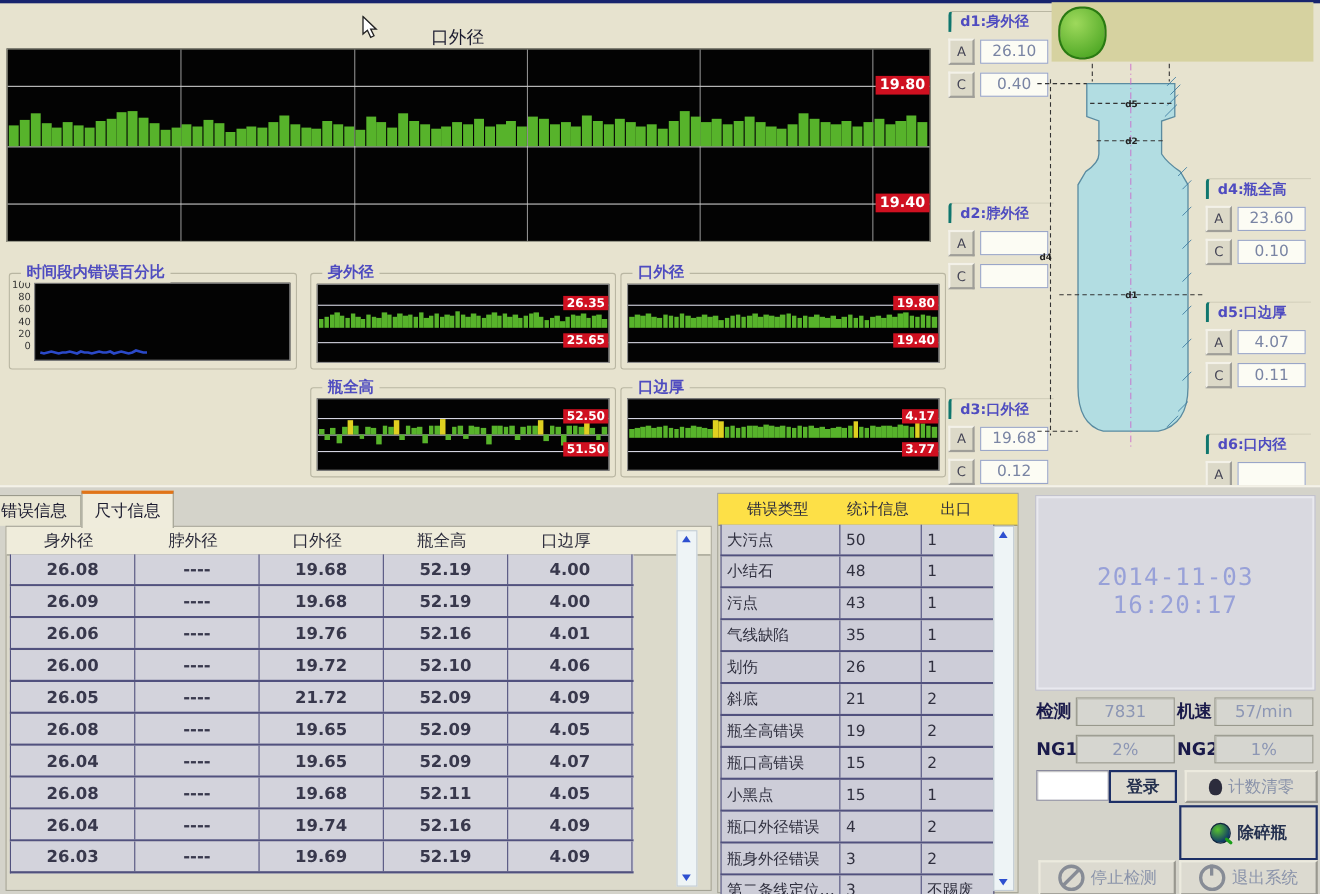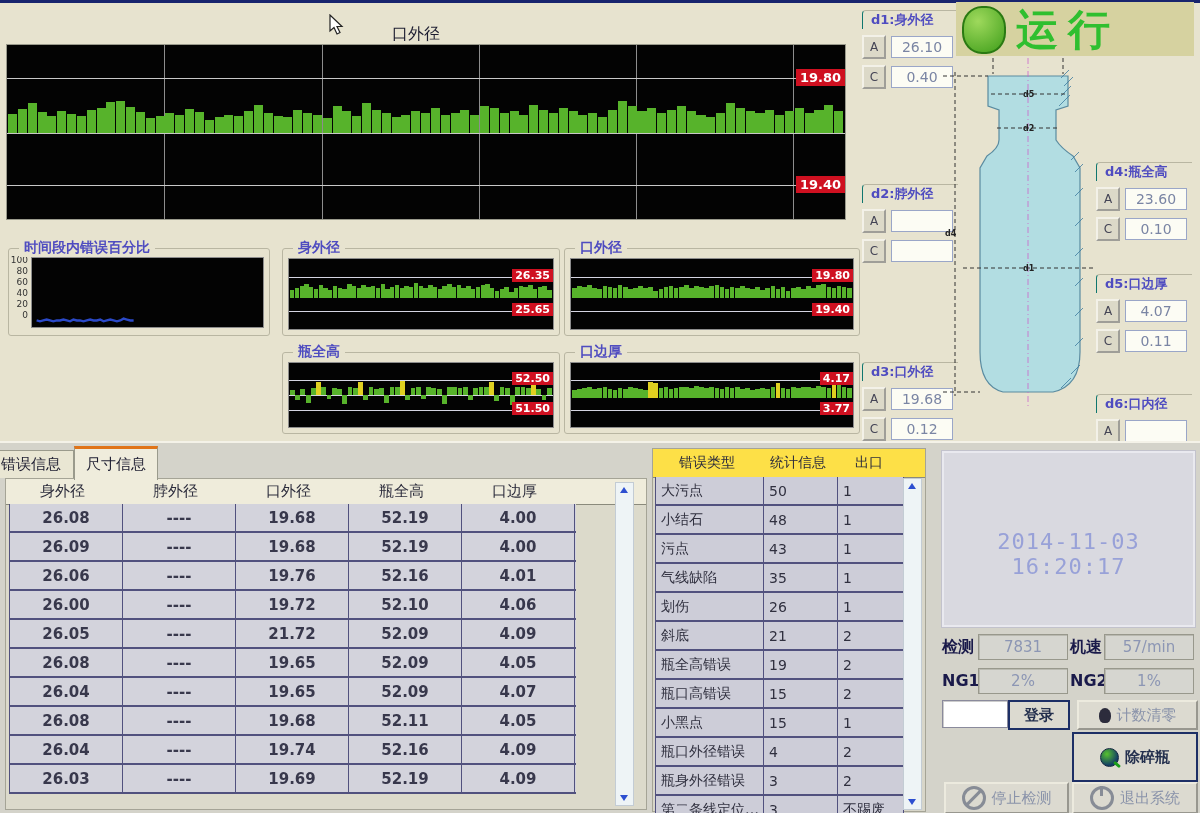--- a/index.html
+++ b/index.html
@@ -30,21 +30,21 @@
   .schart .limit{font-size:11px;line-height:13px;padding:0 3px;}
   .schart .lab-up{top:calc(26% - 8px);}
   .schart .lab-dn{top:calc(74% - 8px);}
   .pchart{position:absolute;left:22px;right:5px;top:8px;bottom:7px;background:#030303;border:1px solid #8d8d8d;}
   .ylabs{position:absolute;left:1px;top:6px;width:18px;text-align:right;font-size:9px;color:#333;line-height:11px;}
   .pline{position:absolute;left:0;top:0;width:100%;height:100%;}
 
   
   .mpanel{position:absolute;width:96px;}
   .mcap{color:#4f4cc0;font-size:13px;font-weight:bold;white-space:nowrap;padding-left:8px;
-    border-left:1px solid #0f766e;border-top:1px solid #b9b6a2;border-top-left-radius:4px;}
+    border-left:3px solid #0f766e;border-top:1px solid #b9b6a2;border-top-left-radius:4px;}
   .mrow{display:flex;gap:5px;margin-top:6px;align-items:center;}
   .mbtn{width:20px;height:20px;background:#dcd9c8;border:2px outset #f3f1e8;color:#445;
     font-size:12px;display:flex;align-items:center;justify-content:center;}
   .mval{width:60px;height:20px;background:#fcfcf4;border:1px solid #9aa6c8;color:#7a85a4;
     font-size:14px;display:flex;align-items:center;justify-content:center;}
 
   
   .runband{position:absolute;left:956px;top:2px;width:238px;height:54px;background:#d6d2a0;}
   .run{position:absolute;left:962px;top:6px;display:flex;align-items:center;gap:10px;}
   .runblob{width:40px;height:44px;border-radius:45%;border:2px solid #2a7a12;
@@ -85,21 +85,21 @@
   .err-table .tbody{position:absolute;left:2px;top:28px;width:248px;}
   .err-table .tr{display:grid;grid-template-columns:108px 74px 66px;height:27px;background:#cdcdd8;
     border-bottom:2px solid #51517e;border-left:1px solid #51517e;}
   .err-table .td{display:flex;align-items:center;font-size:14px;color:#30303f;padding-left:5px;
     border-right:1px solid #51517e;overflow:hidden;white-space:nowrap;}
   .vs-right{left:903px;top:478px;height:330px;}
 
   
   .clock-panel{position:absolute;left:941px;top:450px;width:253px;height:176px;background:#d9d9e0;
     border:1px solid #c2c2cc;box-shadow:inset 0 0 0 2px #e9e9ef;}
-  .clock{position:absolute;left:0;right:0;top:78px;text-align:center;color:#98a1d8;
+  .clock{position:absolute;left:0;right:0;top:62px;text-align:center;color:#98a1d8;
     font-family:"DejaVu Sans Mono","Liberation Mono",monospace;font-size:22px;letter-spacing:1px;}
   .ctrl{position:absolute;left:938px;top:632px;width:258px;height:178px;}
   .clabel{position:absolute;font-size:16px;font-weight:bold;color:#1a1a4a;}
   .cval{position:absolute;height:24px;background:#d6d6d0;border:1px solid #98988c;
     box-shadow:inset 1px 1px 0 #b9b9b0;color:#8c96b4;font-size:15px;
     display:flex;align-items:center;justify-content:center;}
   .cbtn{position:absolute;background:#dcdad0;border:2px outset #eceade;display:flex;align-items:center;
     justify-content:center;gap:6px;font-size:15px;color:#8a93aa;cursor:default;}
   .cbtn.primary{border:2px solid #1d2f66;color:#24304e;font-weight:bold;}
   .cinput{position:absolute;height:24px;background:#fff;border:1px solid #8a8a9c;box-shadow:inset 1px 1px 0 #ccc;}
@@ -576,21 +576,20 @@
         <div class="mrow">
           <span class="mbtn">A</span>
           <span class="mval"></span>
         </div>
       </div>
     </div>
 
   <div class="runband"></div>
   <div class="run">
     <span class="runblob"></span>
-    <span class="runtext">运行</span>
   </div>
 
   <svg class="bottle" width="190" height="360" viewBox="0 0 190 360">
     <path d="M55,20 L135,20 L135,50 L123,54 L123,84 Q128,92 140,100 L147,112 L147,296 Q147,330 120,336 L70,336 Q47,330 47,296 L47,112 L54,100 Q66,92 66,84 L66,54 L55,50 Z" fill="#b2dde2" stroke="#5a8ba0" stroke-width="1.2"></path>
     <g stroke="#3c7ba0" stroke-width="0.8">
       <path d="M128,22 l8,-8 M131,30 l9,-9 M128,40 l10,-10 M126,50 l11,-11"></path>
       <path d="M138,104 l8,-8 M142,116 l8,-8 M142,140 l8,-8 M142,170 l8,-8 M142,200 l8,-8 M142,230 l8,-8 M142,260 l8,-8 M142,290 l8,-8 M138,318 l9,-9 M128,332 l10,-10"></path>
     </g>
     <g stroke="#cc66cc" stroke-dasharray="6,3,1,3" stroke-width="0.8">
       <line x1="95" y1="2" x2="95" y2="352"></line>

